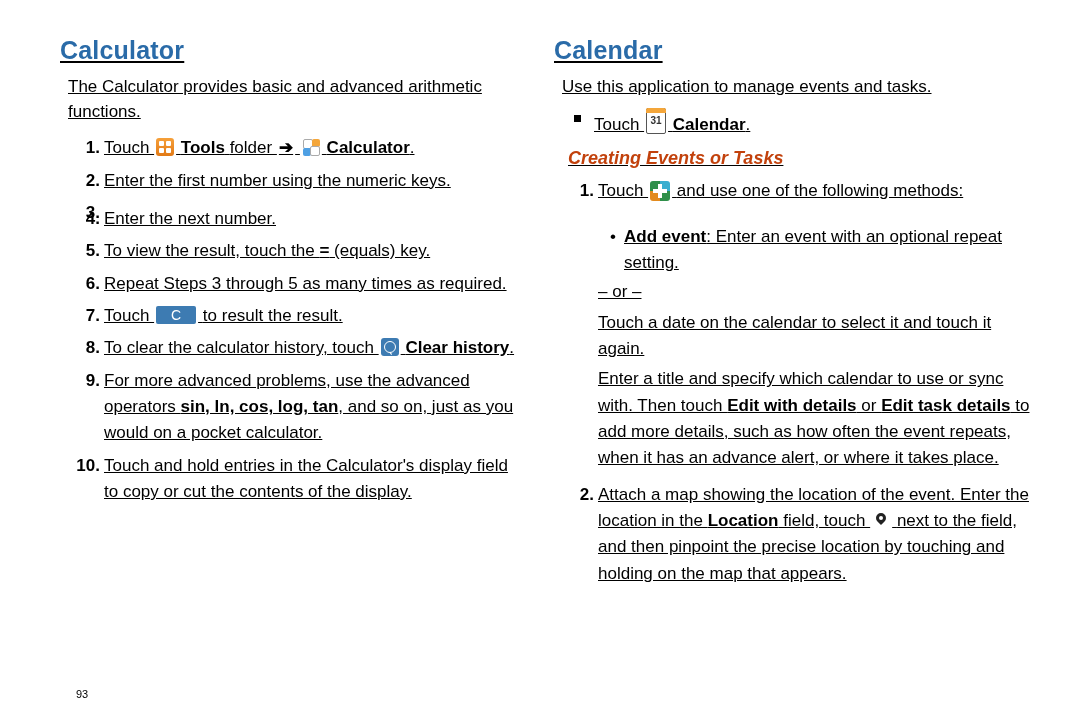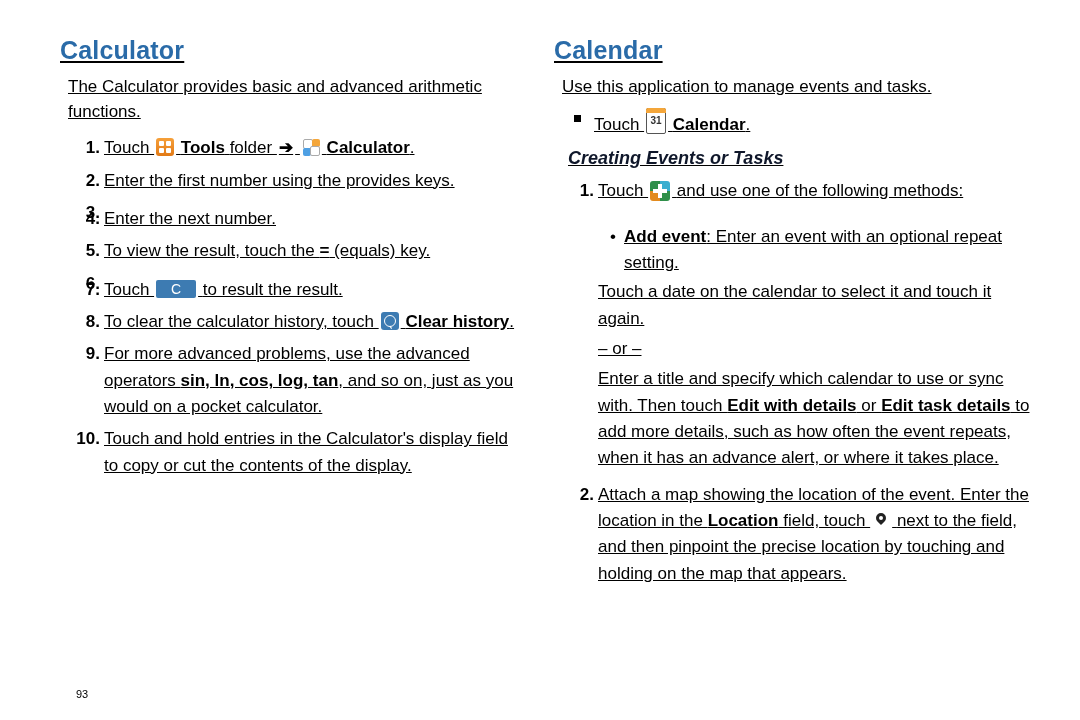--- a/index.html
+++ b/index.html
@@ -34,21 +34,21 @@
     font-size: 25px;
     color: #2a6ba8;
     margin: 4px 0 10px 0;
     letter-spacing: 0.2px;
   }
   h3.subsection {
     font-family: Arial, Helvetica, sans-serif;
     font-weight: 700;
     font-style: italic;
     font-size: 18px;
-    color: #0f172a;
+    color: #c2410c;
     margin: 10px 0 6px 14px;
   }
   p.intro {
     margin: 6px 0 8px 8px;
     line-height: 1.45;
   }
   ol.steps {
     list-style: none;
     margin: 0 0 0 0;
     padding: 0 0 0 26px;
@@ -234,27 +234,27 @@
         <span>Touch </span>
         <span class="ico tools-ico"></span>
         <span class="b">Tools</span>
         <span> folder </span>
         <span class="arrow-ico">➔</span>
         <span class="ico calc-ico">
           <span class="q q1"></span><span class="q q2"></span><span class="q q3"></span><span class="q q4"></span>
         </span>
         <span class="b">Calculator</span><span>.</span>
       </li>
-      <li><span class="num">2.</span><span>Enter the first number using the provides keys.</span></li>
+      <li><span class="num">2.</span><span>Enter the first number using the numeric keys.</span></li>
       <li><span class="num">3.</span></li>
       <li><span class="num">4.</span><span>Enter the next number.</span></li>
       <li><span class="num">5.</span>
         <span>To view the result, touch the </span><span class="b">=</span><span> (equals) key.</span>
       </li>
-      <li><span class="num">6.</span></li>
+      <li><span class="num">6.</span><span>Repeat Steps 3 through 5 as many times as required.</span></li>
       <li><span class="num">7.</span>
         <span>Touch </span>
         <span class="c-btn">C</span>
         <span> to result the result.</span>
       </li>
       <li><span class="num">8.</span>
         <span>To clear the calculator history, touch </span>
         <span class="ico clock-ico"></span>
         <span class="b">Clear history</span><span>.</span>
       </li>
@@ -282,22 +282,22 @@
     <h3 class="subsection">Creating Events or Tasks</h3>
 
     <ol class="steps">
       <li><span class="num">1.</span>
         <span>Touch </span>
         <span class="ico plus-ico"><span class="h"></span><span class="v"></span><span class="cross"></span></span>
         <span> and use one of the following methods:</span>
         <ul class="bullets">
           <li><span class="b">Add event</span><span>: Enter an event with an optional repeat setting.</span></li>
         </ul>
+        <div class="entry-para">– or –</div>
         <div class="entry-para">Touch a date on the calendar to select it and touch it again.</div>
-        <div class="entry-para">– or –</div>
         <div class="entry-para">
           <span>Enter a title and specify which calendar to use or sync with. Then touch </span><span class="b">Edit with details</span><span> or </span><span class="b">Edit task details</span><span> to add more details, such as how often the event repeats, when it has an advance alert, or where it takes place.</span>
         </div>
       </li>
       <li><span class="num">2.</span>
         <span>Attach a map showing the location of the event. Enter the location in the </span><span class="b">Location</span><span> field, touch </span>
         <span class="pin-ico"></span>
         <span> next to the field, and then pinpoint the precise location by touching and holding on the map that appears.</span>
       </li>
     </ol>

